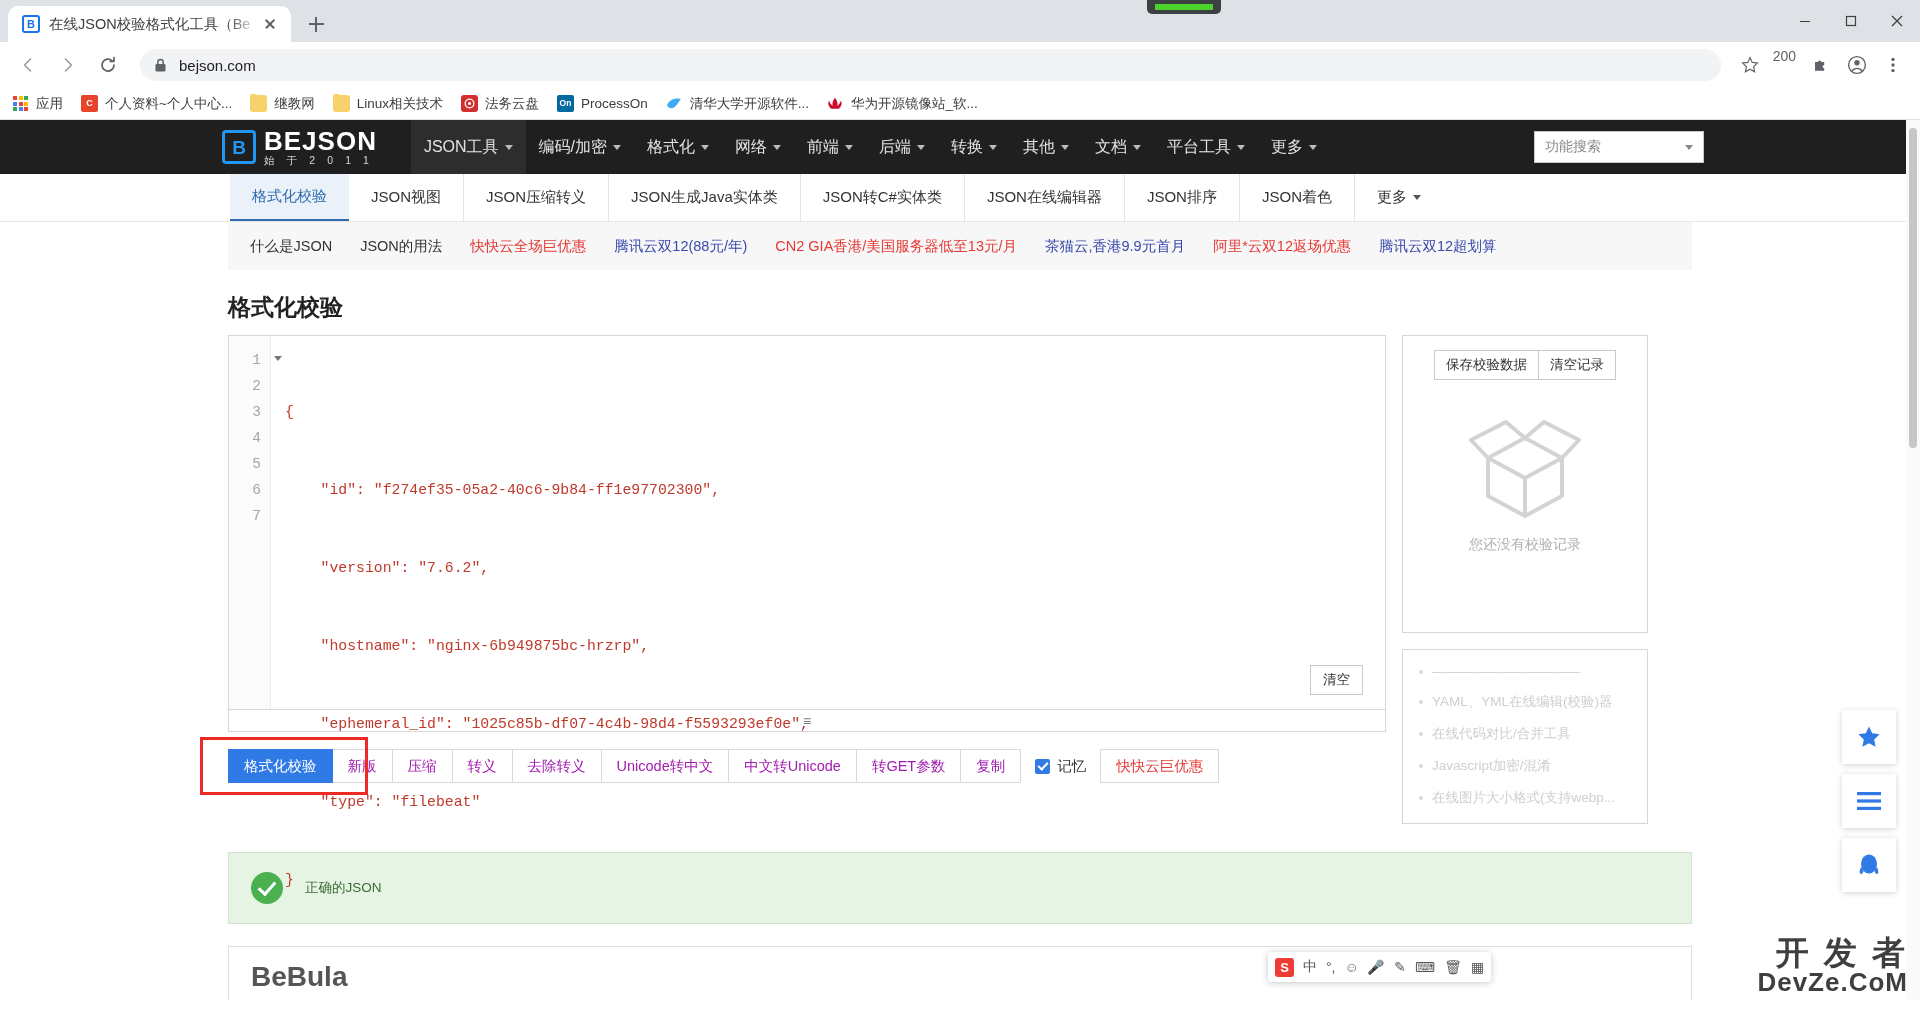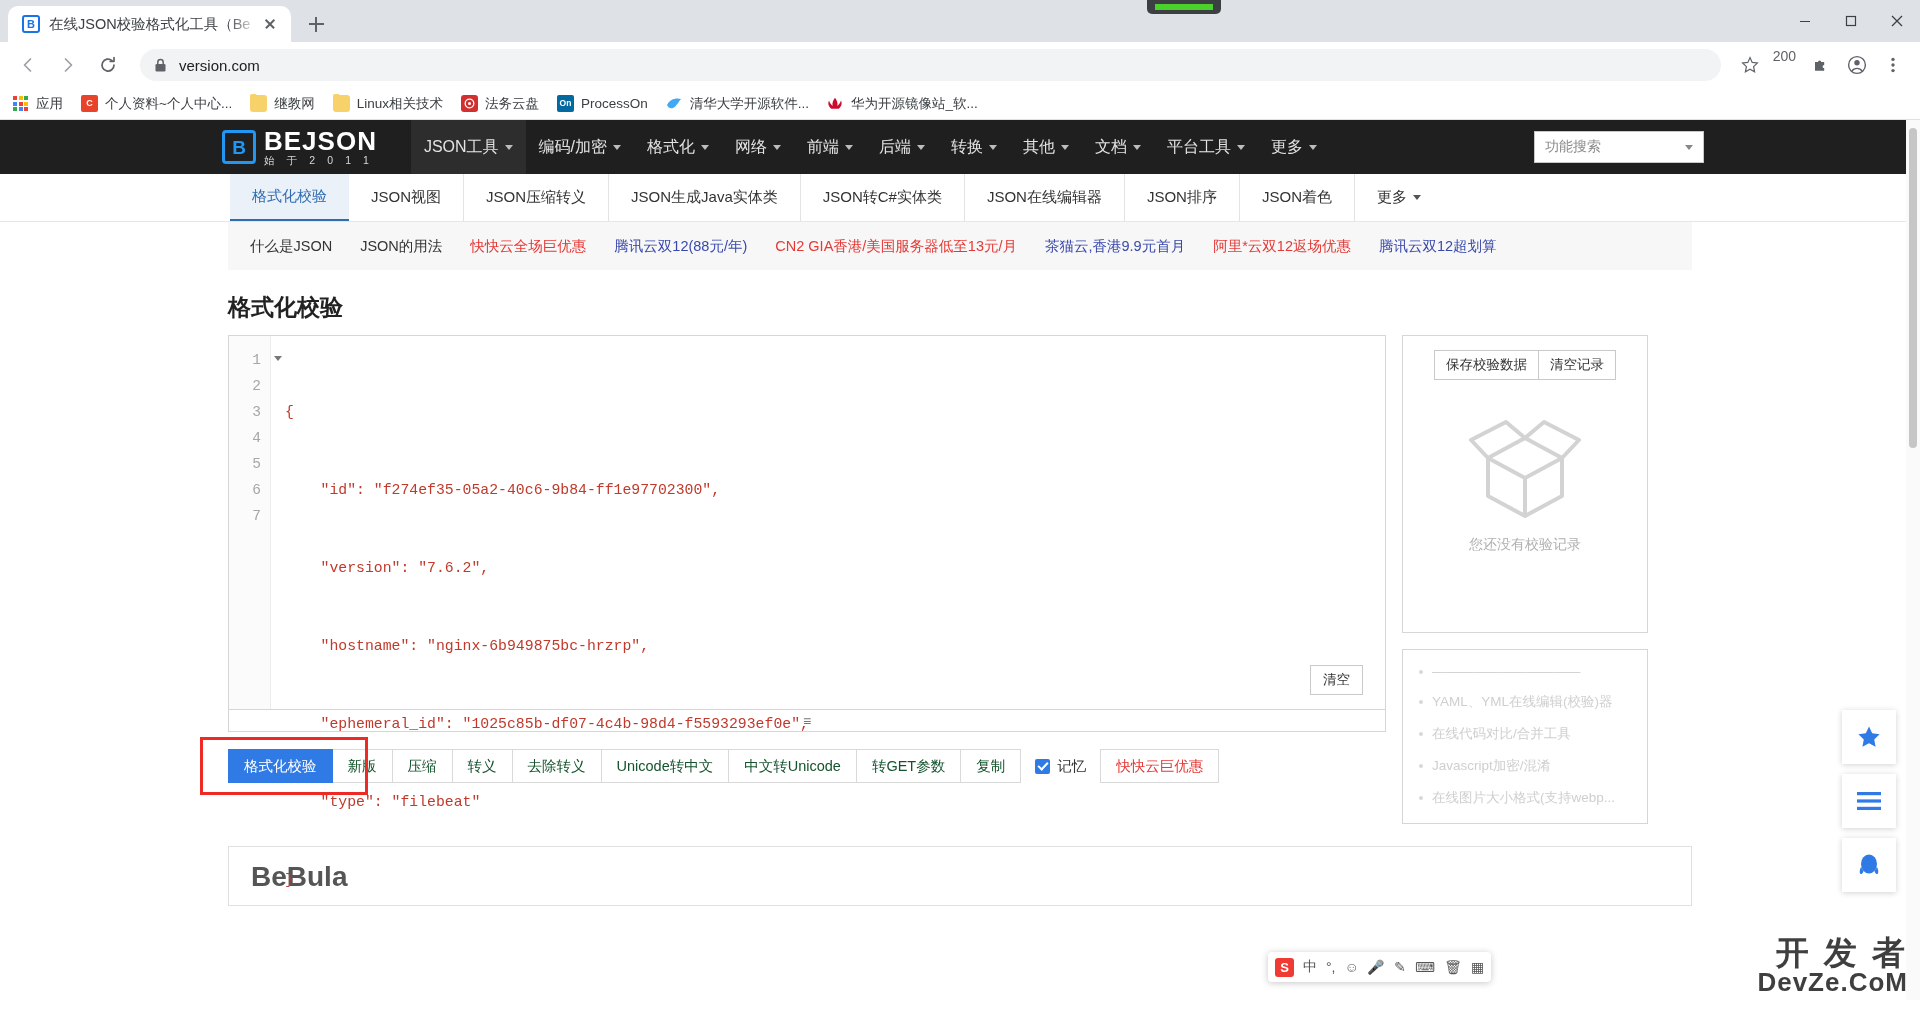--- a/index.html
+++ b/index.html
@@ -127,21 +127,21 @@
     font-size:14.8px; line-height:26px; color:#c0392b; white-space:pre;
   }
   #clearbtn {
     position:absolute; right:22px; bottom:14px; border:1px solid #c9c9c9; background:#fff;
     font-size:13.5px; color:#333; padding:5px 12px; cursor:pointer;
   }
   #grip { height:22px; border:1px solid #d6d6d6; border-top:none; display:flex; align-items:center; justify-content:center; color:#777; font-size:14px; cursor:ns-resize; }
 
   #btnrow { margin-top:17px; display:flex; align-items:center; position:relative; height:34px; }
   .abtn {
-    height:34px; display:flex; align-items:center; padding:0 15px; font-size:14.5px; color:#14532d;
+    height:34px; display:flex; align-items:center; padding:0 15px; font-size:14.5px; color:#a21caf;
     border:1px solid #d9d9d9; border-left:none; background:#fff; cursor:pointer; white-space:nowrap;
   }
   .abtn.first { border-left:1px solid #d9d9d9; }
   .abtn.primary { background:#2f7ae5; color:#fff; border-color:#2f7ae5; font-weight:normal; }
   #memchk { display:flex; align-items:center; padding:0 14px; font-size:14.5px; color:#333; }
   #memchk .cb { width:15px; height:15px; background:#2f7ae5; border-radius:2px; margin-right:7px; position:relative; }
   #memchk .cb::after { content:""; position:absolute; left:4.5px; top:1.5px; width:4px; height:8px; border:solid #fff; border-width:0 2px 2px 0; transform:rotate(43deg); }
   #redbox { position:absolute; left:-28px; top:-12px; width:168px; height:58px; border:3px solid #ee2a24; pointer-events:none; }
 
   #okbar {
@@ -240,21 +240,21 @@
         </svg>
     </div>
 
     <div id="omnibox">
       <span class="lock">
         <svg width="13" height="15" viewBox="0 0 13 15">
             <rect x="1.5" y="6" width="10" height="7.5" rx="1.3" fill="#5f6368"></rect>
             <path d="M3.8,6 L3.8,4.2 A2.7,2.7 0 0 1 9.2,4.2 L9.2,6" fill="none" stroke="#5f6368" stroke-width="1.5"></path>
           </svg>
       </span>
-      <span id="omni-url">version.com</span>
+      <span id="omni-url">bejson.com</span>
     </div>
 
     <div class="tb-right">
       <div class="tb-icon">
         <svg width="18" height="18" viewBox="0 0 18 18">
             <path d="M9,1.6 L11.2,6.4 L16.4,7 L12.6,10.6 L13.6,15.8 L9,13.2 L4.4,15.8 L5.4,10.6 L1.6,7 L6.8,6.4 Z" fill="none" stroke="#5f6368" stroke-width="1.2"></path>
           </svg>
       </div>
       <span id="zoomnum">200</span>
       <div class="tb-icon">
@@ -538,20 +538,24 @@
             <span>Javascript加密/混淆</span>
           </div>
         <div class="sl" style="margin-bottom:0">
             <span class="dot"></span>
             <span>在线图片大小格式(支持webp...</span>
           </div>
       </div>
     </div>
   </div>
 
+  <div id="okbar">
+    <div id="okcircle"></div>
+    <div id="oktext">正确的JSON</div>
+  </div>
 
   <div id="bigcard">
     <span>BeBula</span>
   </div>
 
   <div id="floaters">
     <div class="fl">
       <svg width="26" height="26" viewBox="0 0 26 26">
           <path d="M13,2.5 L16.2,9.3 L23.6,10.2 L18.2,15.4 L19.6,22.8 L13,19.2 L6.4,22.8 L7.8,15.4 L2.4,10.2 L9.8,9.3 Z" fill="#2f7ae5"></path>
         </svg>

